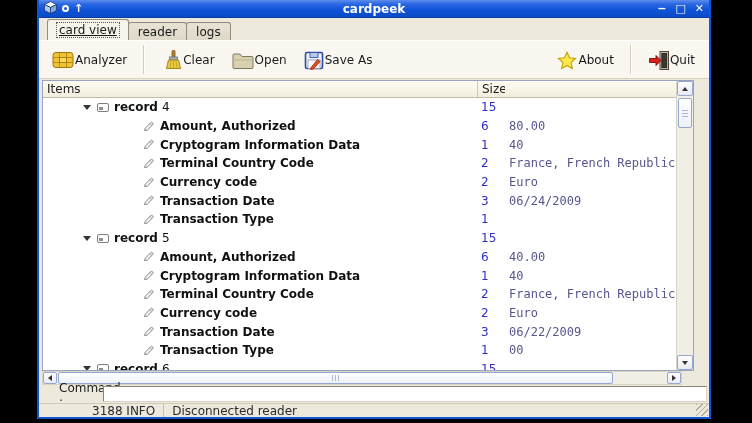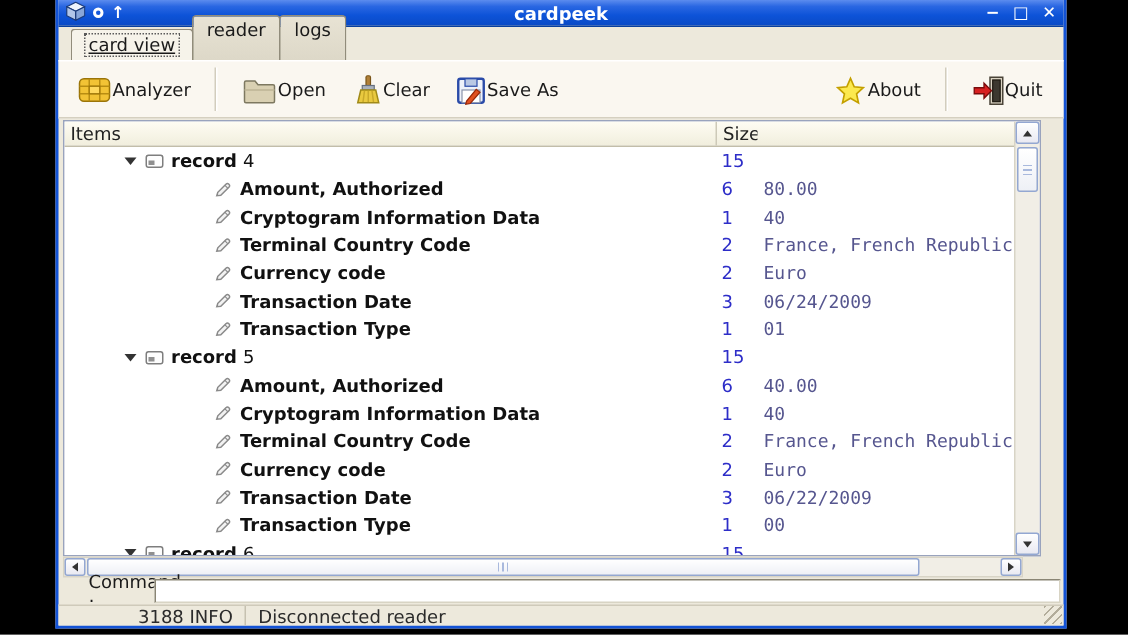--- a/index.html
+++ b/index.html
@@ -18,21 +18,21 @@
               font-size:12px; font-weight:bold; pointer-events:none; }
   .tb-right { margin-left:auto; display:flex; align-items:center; gap:9px; color:#fff;
               font-size:11px; font-weight:bold; z-index:2; }
   .tb-right span { cursor:default; line-height:1; }
   .ring-icon { width:7px; height:7px; border:2px solid #fff; border-radius:50%; display:inline-block; }
   .arrow-up-glyph { color:#fff; font-size:11px; font-weight:bold; }
 
   
   .tabbar { position:absolute; left:8px; top:19px; height:21px; display:flex; align-items:flex-end; z-index:2; }
   .tab { border:1px solid #918c7b; border-bottom:none; border-radius:3px 3px 0 0;
-         background:linear-gradient(#e8e3d4,#ddd8c8); height:30px; padding:2px 9px 0 9px;
+         background:linear-gradient(#e8e3d4,#ddd8c8); height:18px; padding:2px 9px 0 9px;
          font-size:12px; color:#1a1a1a; margin-right:-1px; }
   .tab.active { background:#f6f3ea; height:21px; padding-top:3px; z-index:3; }
   .tab.active .tab-label { outline:1px dotted #5a5a5a; padding:0 2px;text-decoration:underline; }
 
   
   .toolbar { position:absolute; left:0; top:40px; right:0; height:39px;
              background:#FAF7F0; border-top:1px solid #fff; border-bottom:1px solid #d5d0c0;
              display:flex; align-items:stretch; padding:1px 6px 1px 4px; }
   .tb-btn { display:flex; flex-direction:row; align-items:center; justify-content:space-between;
             padding:2px 7px 1px 7px; font-size:12px; color:#1a1a1a; border:1px solid transparent; border-radius:2px; }
@@ -152,37 +152,37 @@
             <rect x="2" y="2.5" width="20" height="15" rx="3" fill="#f2c335" stroke="#9a7408" stroke-width="1"></rect>
             <path d="M2 7.5 H22 M2 12.5 H22 M8.5 2.5 V17.5 M15.5 2.5 V17.5" stroke="#b88d12" stroke-width="1" fill="none"></path>
             <rect x="8.5" y="7.5" width="7" height="5" fill="#ffd95e" stroke="#9a7408" stroke-width="0.8"></rect>
           </svg>
         </span>
         <span>Analyzer</span>
       </div>
       <div class="tb-sep"></div>
       <div class="tb-btn">
         <span class="ico">
-          <svg width="24" height="19" viewBox="0 0 24 19">
-            <path d="M2 16.5 V4 Q2 3 3 3 L9 3 L11 5.5 L21 5.5 Q22 5.5 22 6.5 V16.5 Q22 17.5 21 17.5 L3 17.5 Q2 17.5 2 16.5 Z" fill="#d9d0b2" stroke="#7d7860" stroke-width="1"></path>
-            <path d="M2 9 H22" stroke="#bdb494" stroke-width="1"></path>
-          </svg>
-        </span>
-        <span>Open</span>
-      </div>
-      <div class="tb-btn">
-        <span class="ico">
           <svg width="22" height="20" viewBox="0 0 22 20">
             <rect x="11" y="0.5" width="3" height="7" rx="1" fill="#b08038" stroke="#7a5518" stroke-width="0.8"></rect>
             <rect x="8.5" y="7" width="8" height="3" fill="#aab2bc" stroke="#667080" stroke-width="0.8"></rect>
             <path d="M7.5 10 L17.5 10 L19.5 18.5 L5.5 18.5 Z" fill="#e9c93f" stroke="#a08a18" stroke-width="1"></path>
             <path d="M10 10.5 L9 18 M12.5 10.5 L12.5 18 M15 10.5 L16 18" stroke="#c9a92a" stroke-width="1" fill="none"></path>
           </svg>
         </span>
         <span>Clear</span>
+      </div>
+      <div class="tb-btn">
+        <span class="ico">
+          <svg width="24" height="19" viewBox="0 0 24 19">
+            <path d="M2 16.5 V4 Q2 3 3 3 L9 3 L11 5.5 L21 5.5 Q22 5.5 22 6.5 V16.5 Q22 17.5 21 17.5 L3 17.5 Q2 17.5 2 16.5 Z" fill="#d9d0b2" stroke="#7d7860" stroke-width="1"></path>
+            <path d="M2 9 H22" stroke="#bdb494" stroke-width="1"></path>
+          </svg>
+        </span>
+        <span>Open</span>
       </div>
       <div class="tb-btn">
         <span class="ico">
           <svg width="22" height="21" viewBox="0 0 22 21">
             <rect x="2.5" y="2.5" width="17" height="16" rx="1.5" fill="#eef2fa" stroke="#2a4ba8" stroke-width="1.6"></rect>
             <rect x="7" y="2.5" width="8" height="5" fill="#b9c8e4" stroke="#2a4ba8" stroke-width="0.8"></rect>
             <rect x="5" y="10" width="12" height="8.5" fill="#ffffff" stroke="#8a94ac" stroke-width="0.8"></rect>
             <path d="M8 17.5 L14.5 9.5 L17 11.5 L10.5 19 L7.5 19.5 Z" fill="#e05020" stroke="#9a2808" stroke-width="0.8"></path>
           </svg>
         </span>
@@ -297,21 +297,20 @@
     <div class="cell-items">
 
       <svg class="pencil-icon" width="13" height="13" viewBox="0 0 13 13">
         <path d="M2.5 10.5 L3.2 8.2 L8.6 2.8 Q9.6 1.8 10.6 2.8 Q11.6 3.8 10.6 4.8 L5.2 10.2 L2.5 10.5 Z" fill="#f2f2f2" stroke="#8a8a8a" stroke-width="1"></path>
         <path d="M8 3.6 L9.8 5.4" stroke="#8a8a8a" stroke-width="0.8"></path>
       </svg>
       <span class="row-label">Transaction Type</span>
       <span class="row-suffix"></span>
     </div>
     <div class="cell-size">1</div>
-    <div class="cell-value">01</div>
   </div>
             <div class="tree-row node">
     <div class="cell-items">
       <span class="expander"></span>
       <span class="record-icon"></span>
 
       <span class="row-label">record</span>
       <span class="row-suffix">5</span>
     </div>
     <div class="cell-size">15</div>

